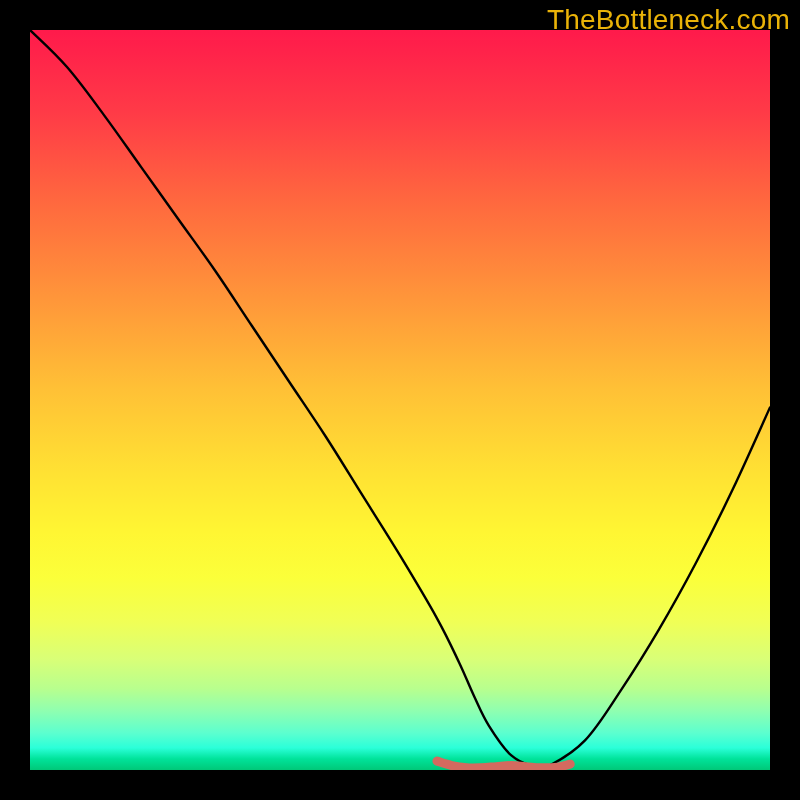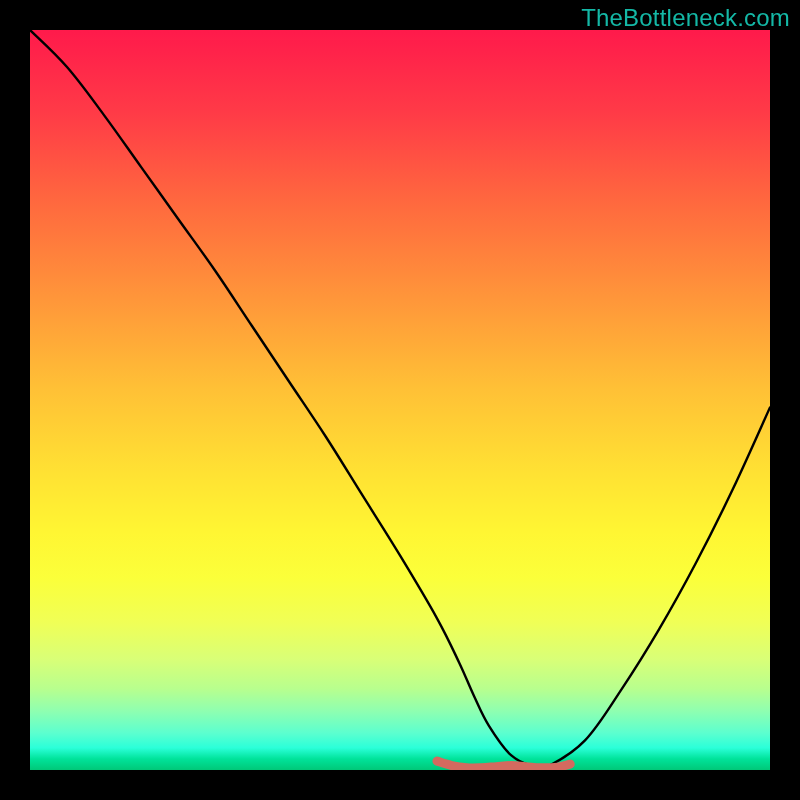--- a/index.html
+++ b/index.html
@@ -14,22 +14,22 @@
   .frame {
     position: relative;
     width: 800px;
     height: 800px;
     background: #000;
   }
   .watermark {
     position: absolute;
     top: 4px;
     right: 10px;
-    color: #14b8a6;
-    font-size: 24px;
+    color: #eab308;
+    font-size: 28px;
     letter-spacing: 0.2px;
     z-index: 10;
   }
   .plot-area {
     position: absolute;
     left: 30px;
     top: 30px;
     width: 740px;
     height: 740px;
     overflow: hidden;

